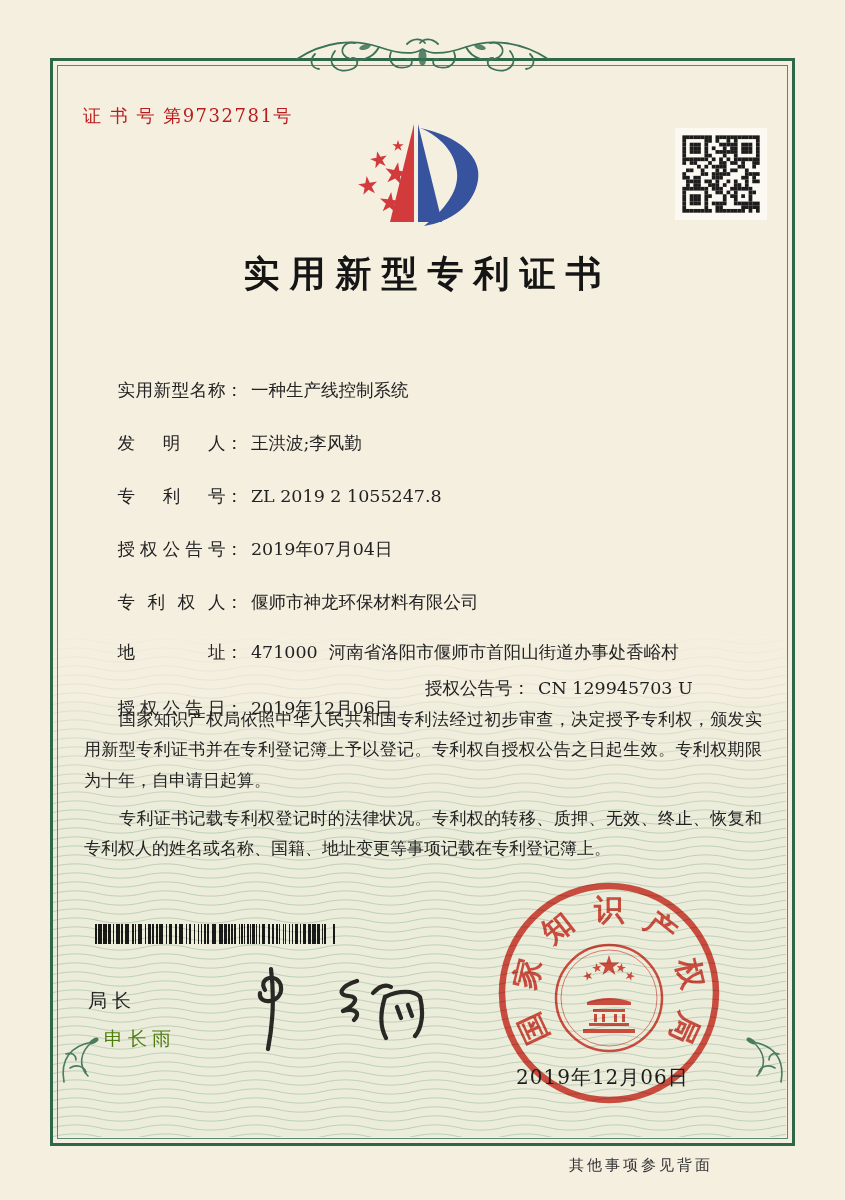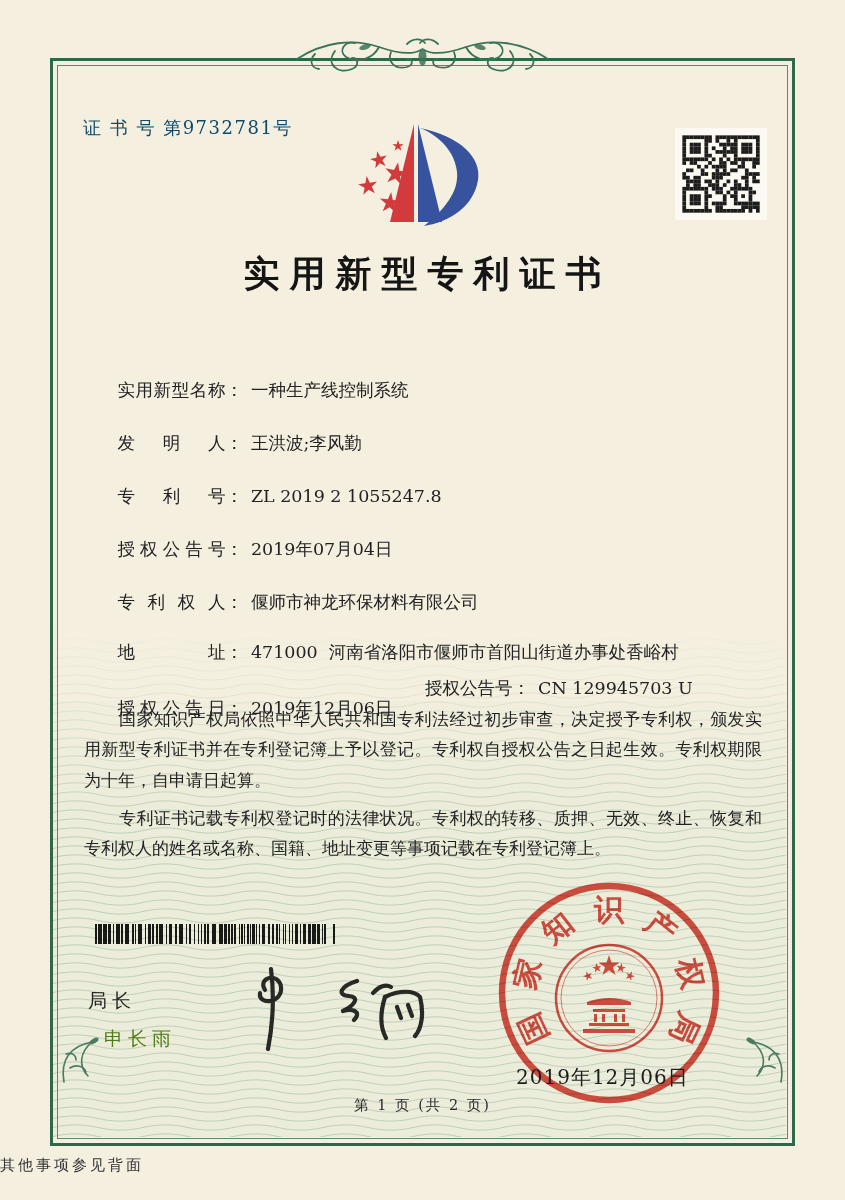--- a/index.html
+++ b/index.html
@@ -13,22 +13,22 @@
   .frame-inner{position:absolute;left:4px;top:4px;right:4px;bottom:4px;
          border:1px solid #578a6e;}
 
   .bgpattern{position:absolute;left:53px;top:61px;width:733px;height:1076px;z-index:0;}
 
   .ornament-top{position:absolute;left:295px;top:30px;width:255px;height:58px;z-index:3;}
   .corner-flourish{position:absolute;width:50px;height:62px;z-index:2;}
   .corner-left{left:58px;top:1024px;}
   .corner-right{left:737px;top:1024px;transform:scaleX(-1);}
 
-  .cert-number{position:absolute;left:83px;top:116px;font-size:18px;letter-spacing:1.5px;
-         color:#0c4a6e;z-index:4;}
+  .cert-number{position:absolute;left:83px;top:104px;font-size:18px;letter-spacing:1.5px;
+         color:#b91c1c;z-index:4;}
   .logo{position:absolute;left:340px;top:110px;width:185px;height:128px;z-index:4;}
   .qr{position:absolute;left:675px;top:128px;width:92px;height:92px;z-index:4;}
 
   .title{position:absolute;left:0;top:250px;width:845px;text-align:center;
          font-size:36px;font-weight:700;color:#151515;letter-spacing:10px;
          padding-left:10px;box-sizing:border-box;z-index:4;}
 
   .fields{position:absolute;left:84px;top:355px;width:690px;z-index:4;color:#222;}
   .row{position:absolute;left:0;font-size:17.5px;white-space:pre;}
   .lbl{display:inline-block;width:108px;text-align:justify;text-align-last:justify;
@@ -53,21 +53,21 @@
 
   .seal{position:absolute;left:487px;top:880px;width:245px;height:228px;z-index:5;
         opacity:.93;mix-blend-mode:multiply;}
   .seal-ch{font-size:30px;font-weight:700;fill:#d9453a;text-anchor:middle;
         dominant-baseline:central;font-family:"DejaVu Serif",serif;}
   .seal-date{position:absolute;left:516px;top:1064px;font-size:20px;letter-spacing:1px;
         color:#1c1c1c;z-index:6;}
 
   .page-num{position:absolute;left:50px;top:1096px;width:745px;text-align:center;
         font-size:14.5px;letter-spacing:2px;color:#2a2a2a;z-index:4;}
-  .back-note{position:absolute;left:0;top:1156px;width:713px;text-align:left;
+  .back-note{position:absolute;left:0;top:1156px;width:713px;text-align:right;
         font-size:15px;letter-spacing:3px;color:#333;z-index:4;}
 </style>
 </head>
 <body>
 
 <div id="page">
 
   <svg class="bgpattern" viewBox="0 0 733 1076" preserveAspectRatio="none">
     <defs>
       <pattern id="wv" width="90" height="9" patternUnits="userSpaceOnUse">
@@ -544,17 +544,16 @@
         <rect x="127" y="134" width="3" height="8"></rect>
         <rect x="135" y="134" width="3" height="8"></rect>
         <rect x="102" y="143" width="40" height="3"></rect>
         <rect x="96" y="149" width="52" height="4"></rect>
       </g>
     </g>
   </svg>
 
   <div class="seal-date">2019年12月06日</div>
 
-  <div class="page-num">第 1 页 (共 2 页)</div>
 
   <div class="back-note">其他事项参见背面</div>
 
 </div>
 
 </body></html>

